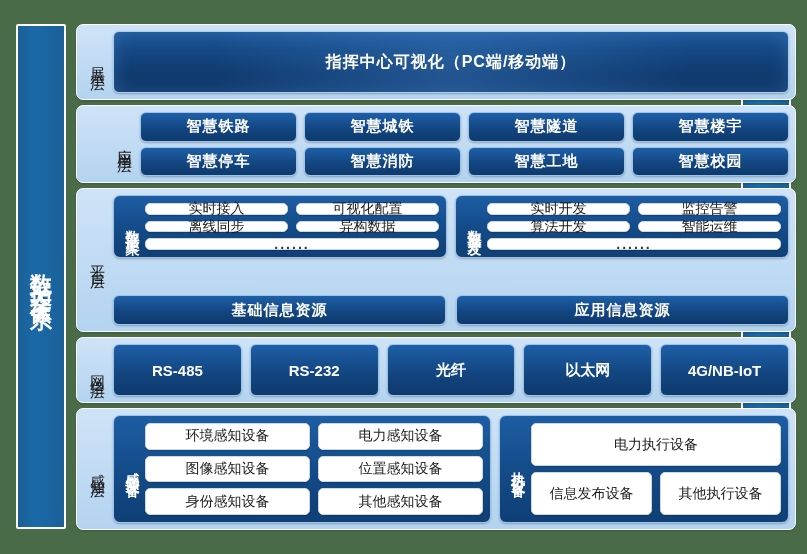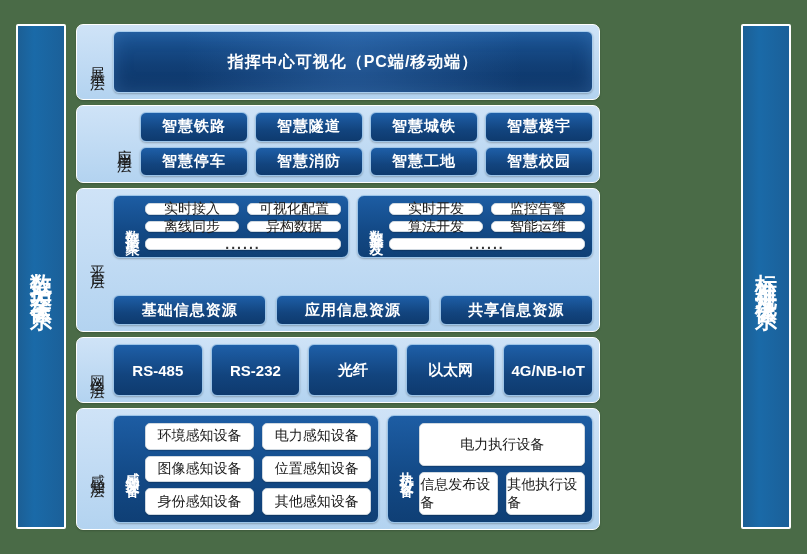--- a/index.html
+++ b/index.html
@@ -47,21 +47,21 @@
     letter-spacing: 7px;
     line-height: 1;
     text-align: center;
   }
 
   
   .stack {
     position: absolute;
     left: 76px;
     top: 24px;
-    width: 524px;
+    width: 720px;
     height: 506px;
     display: flex;
     flex-direction: column;
     gap: 5px;
     box-sizing: border-box;
   }
 
   .layer {
     background: linear-gradient(180deg, #cfe3f7 0%, #b3d3f0 100%);
     border: 1px solid #ffffff;
@@ -265,22 +265,22 @@
       </div>
     </div>
 
     <div class="layer application">
       <div class="layer-label">
         <span>应用层</span>
       </div>
       <div class="layer-body">
         <div class="app-row">
           <div class="chip">智慧铁路</div>
+          <div class="chip">智慧城铁</div>
           <div class="chip">智慧隧道</div>
-          <div class="chip">智慧城铁</div>
           <div class="chip">智慧楼宇</div>
         </div>
         <div class="app-row">
           <div class="chip">智慧停车</div>
           <div class="chip">智慧消防</div>
           <div class="chip">智慧工地</div>
           <div class="chip">智慧校园</div>
         </div>
       </div>
     </div>
@@ -329,21 +329,20 @@
                 <div class="wbox ellipsis">......</div>
               </div>
             </div>
           </div>
 
         </div>
 
         <div class="platform-bottom">
           <div class="chip">基础信息资源</div>
           <div class="chip">应用信息资源</div>
-          <div class="chip">共享信息资源</div>
         </div>
 
       </div>
     </div>
 
     <div class="layer network">
       <div class="layer-label">
         <span>网络层</span>
       </div>
       <div class="layer-body">

